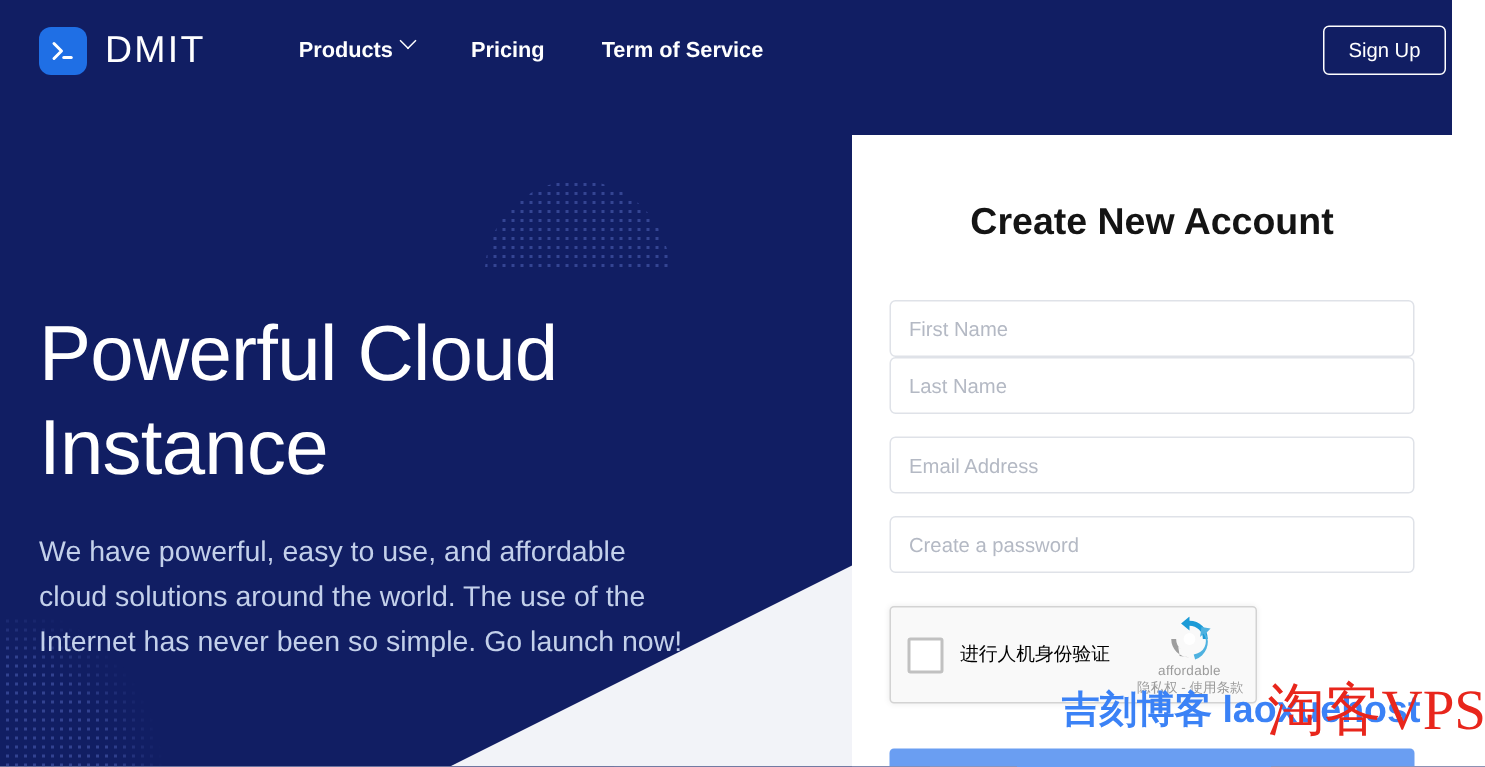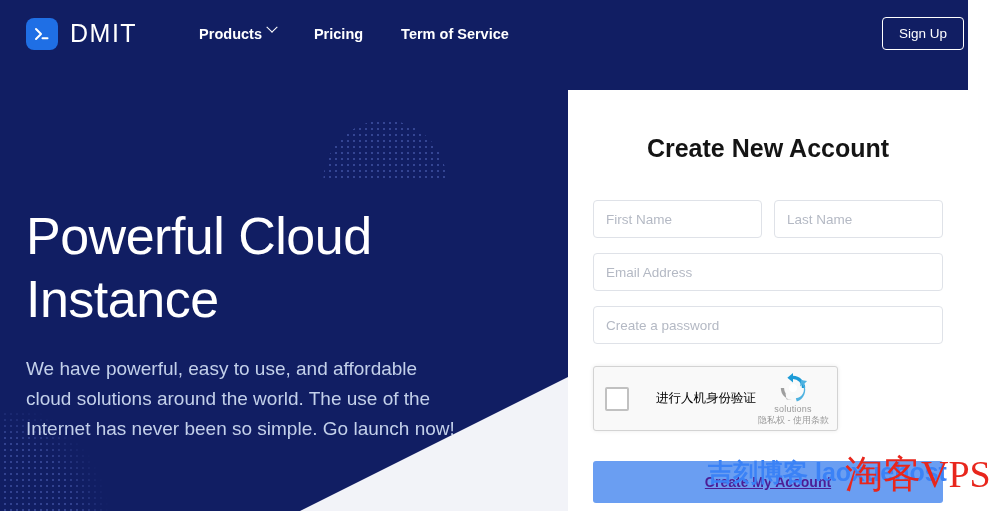--- a/index.html
+++ b/index.html
@@ -185,21 +185,21 @@
   }
 
   .card-title {
     text-align: center;
     color: #141414;
     font-size: 25px;
     font-weight: bold;
     margin-top: 44px;
   }
 
-  .name-row { display: flex; gap: 12px; margin-top: 37px; }
+  .name-row { display: flex; margin-top: 37px; flex-direction: column; }
 
   .field {
     width: 100%;
     height: 38px;
     border: 1px solid #dfe2e8;
     border-radius: 4px;
     padding: 0 12px;
     font-size: 13.5px;
     color: #333;
     font-family: inherit;
@@ -215,21 +215,20 @@
     width: 245px;
     height: 65px;
     background: #f9f9f9;
     border: 1px solid #d3d3d3;
     border-radius: 3px;
     box-shadow: 0 0 4px rgba(0,0,0,.08);
     display: flex;
     align-items: center;
     position: relative;
     padding: 0 11px;
-    gap: 16px;
   }
   .rc-box {
     width: 24px; height: 24px;
     background: #fff;
     border: 2px solid #c1c1c1;
     border-radius: 2px;
     cursor: pointer;
     flex: 0 0 auto;
   }
   .rc-label {
@@ -365,21 +364,21 @@
     <div class="recaptcha">
       <div class="rc-box"></div>
       <div class="rc-label">进行人机身份验证</div>
       <div class="rc-brand">
         <svg class="rc-logo" width="30" height="30" viewBox="0 0 32 32" aria-hidden="true">
           <path d="M16 4 L16 0 L10 5 L16 10 L16 6.5 A9.5 9.5 0 0 1 25.5 16 L29 16 A13 13 0 0 0 16 3 Z" fill="#1c9bd7"></path>
           <path d="M27.5 12 L31 8.5 L24.5 7.5 L23.5 14.5 L26 12.2 A9.5 9.5 0 0 1 19 27 L20 30.5 A13 13 0 0 0 27.5 12 Z" fill="#4fb2e0"></path>
           <path d="M16 25.5 L16 29 L9 28 L8 21.5 L10.5 23.8 A9.5 9.5 0 0 1 6.5 16 L3 16 A13 13 0 0 0 16 29 Z" fill="#9e9e9e"></path>
           <circle cx="16" cy="16" r="4.2" fill="#ffffff"></circle>
         </svg>
-        <div class="rc-name">solutions</div>
+        <div class="rc-name">affordable</div>
       </div>
       <div class="rc-terms">隐私权 - 使用条款</div>
     </div>
 
     <button class="submit-btn">Create My Account</button>
   </div>
 
   <div class="wm-layer">
     <div class="wm-blue">吉刻博客 laoxuehost</div>
     <div class="wm-red">淘客VPS</div>

